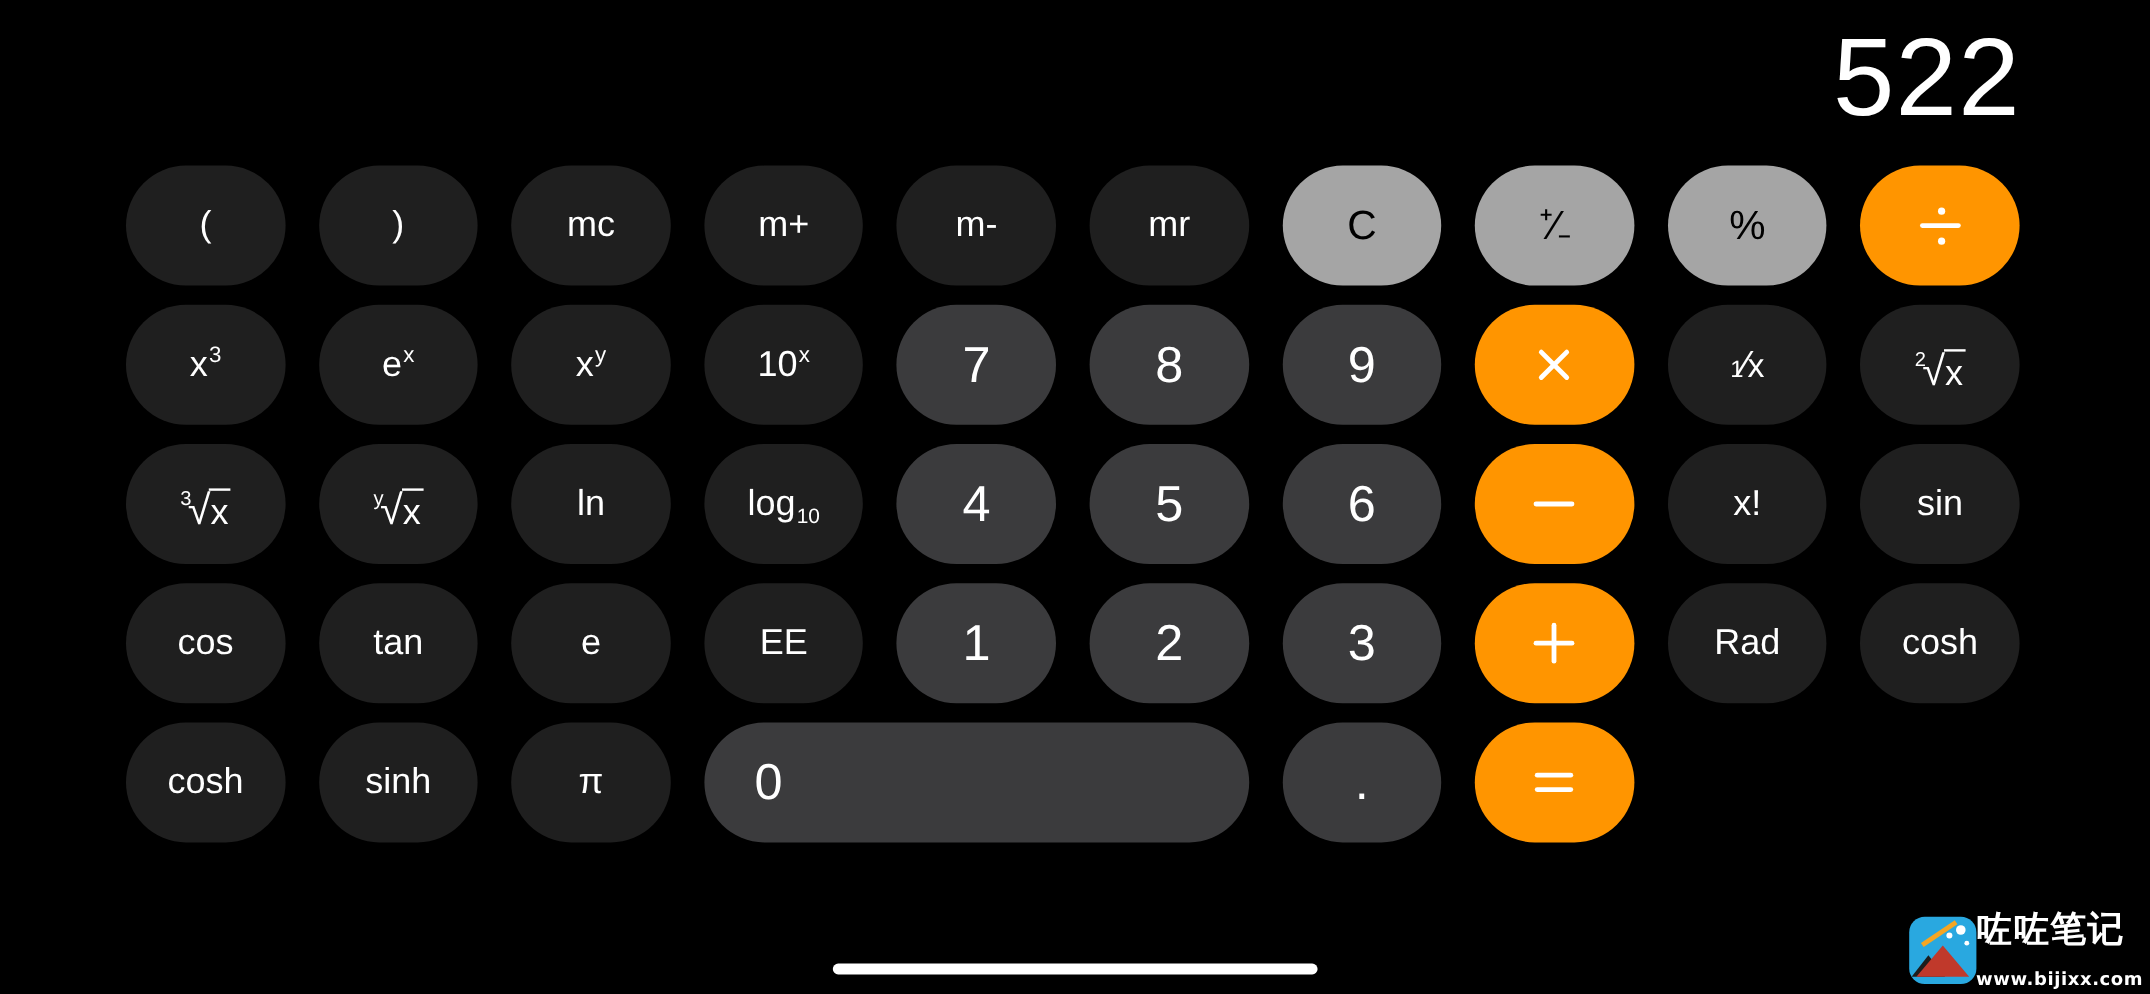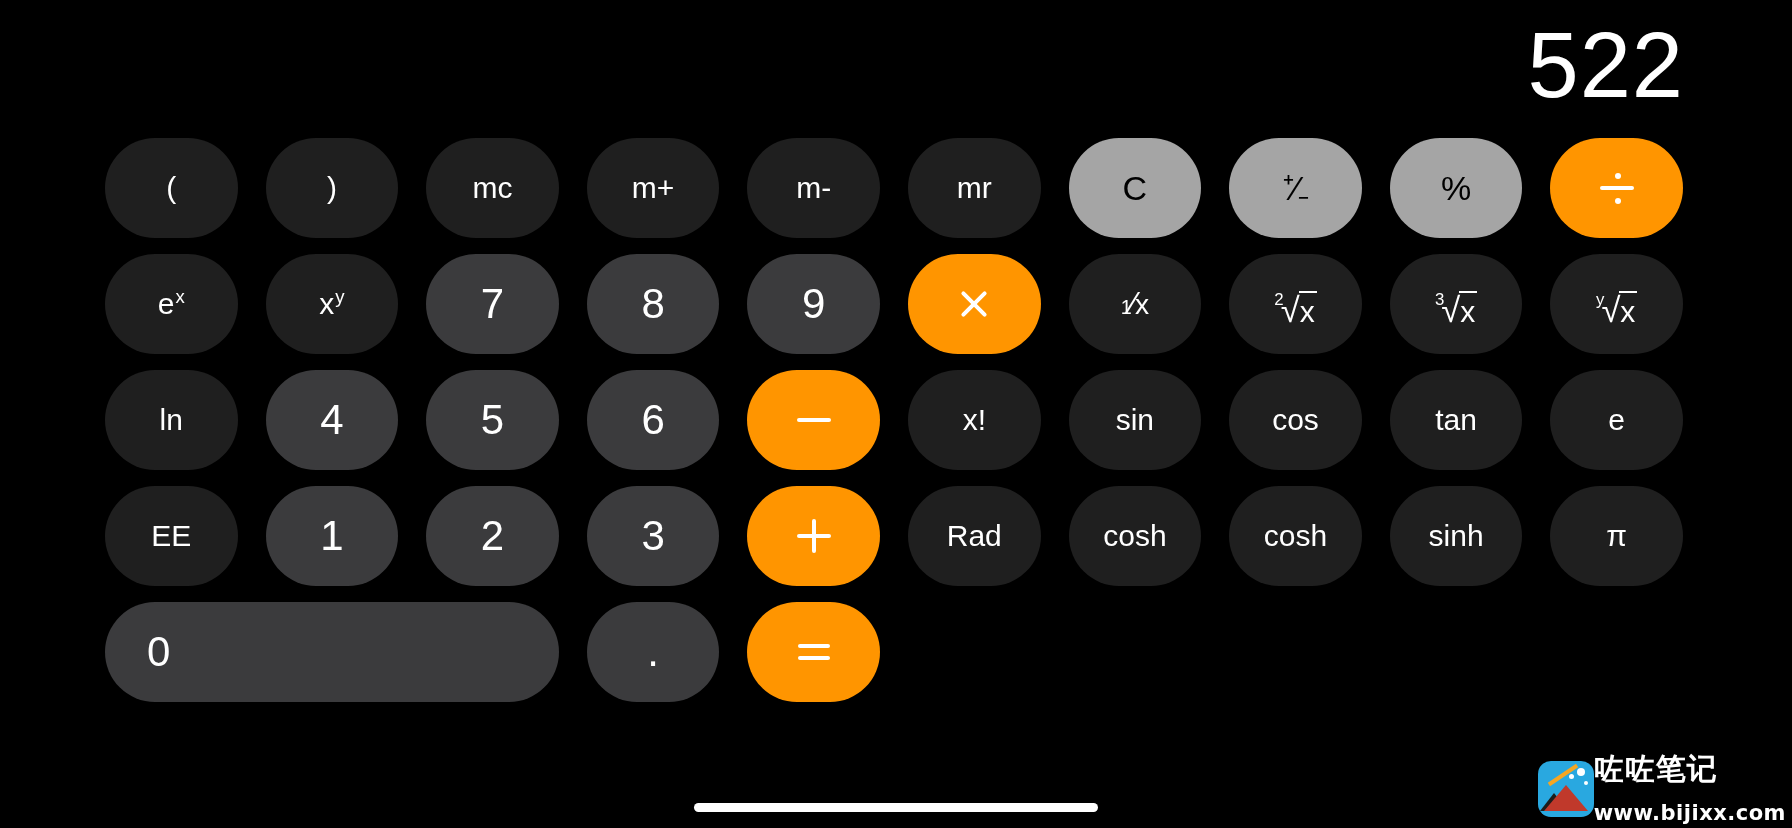--- a/index.html
+++ b/index.html
@@ -160,21 +160,21 @@
   #wm-icon .s1 { right:9px; top:7px; width:8px; height:8px; }
   #wm-icon .s2 { right:20px; top:13px; width:5px; height:5px; }
   #wm-icon .s3 { right:6px; top:20px; width:4px; height:4px; }
   #wm-text { display:flex; flex-direction: column; line-height: 1; }
   #wm-title {
     color:#fff; font-size: 30px; font-weight: 700; letter-spacing: 1px;
     text-shadow: 0 0 2px #000, 1px 1px 0 #000;
     font-family: "DejaVu Sans", sans-serif;
   }
   #wm-url {
-    color:#fff; font-size: 21px; font-weight: 700; letter-spacing: 0.5px;
+    color:#fff; font-size: 15px; font-weight: 700; letter-spacing: 0.5px;
     margin-top: 19px;
     text-shadow: 0 0 2px #000, 1px 1px 0 #000;
     font-family: "DejaVu Sans", sans-serif;
   }
 </style>
 </head>
 <body>
 
 <div id="app">
 
@@ -213,24 +213,30 @@
       <button class="key op">
         <span>
           <span class="glyph g-div">
             <i class="dot d1"></i>
             <i class="bar"></i>
             <i class="dot d2"></i>
           </span>
         </span>
       </button>
       <button class="key fn">
+        <span>x<span class="sup">3</span></span>
+      </button>
+      <button class="key fn">
         <span>e<span class="sup">x</span></span>
       </button>
       <button class="key fn">
         <span>x<span class="sup">y</span></span>
+      </button>
+      <button class="key fn">
+        <span>10<span class="sup">x</span></span>
       </button>
       <button class="key num">
         <span>7</span>
       </button>
       <button class="key num">
         <span>8</span>
       </button>
       <button class="key num">
         <span>9</span>
       </button>
@@ -262,20 +268,23 @@
           </span></span>
       </button>
       <button class="key fn">
         <span><span class="root">
             <span class="idx">y</span>
             <span class="rad"><span class="x">x</span></span>
           </span></span>
       </button>
       <button class="key fn">
         <span>ln</span>
+      </button>
+      <button class="key fn">
+        <span>log<span class="sub">10</span></span>
       </button>
       <button class="key num">
         <span>4</span>
       </button>
       <button class="key num">
         <span>5</span>
       </button>
       <button class="key num">
         <span>6</span>
       </button>

